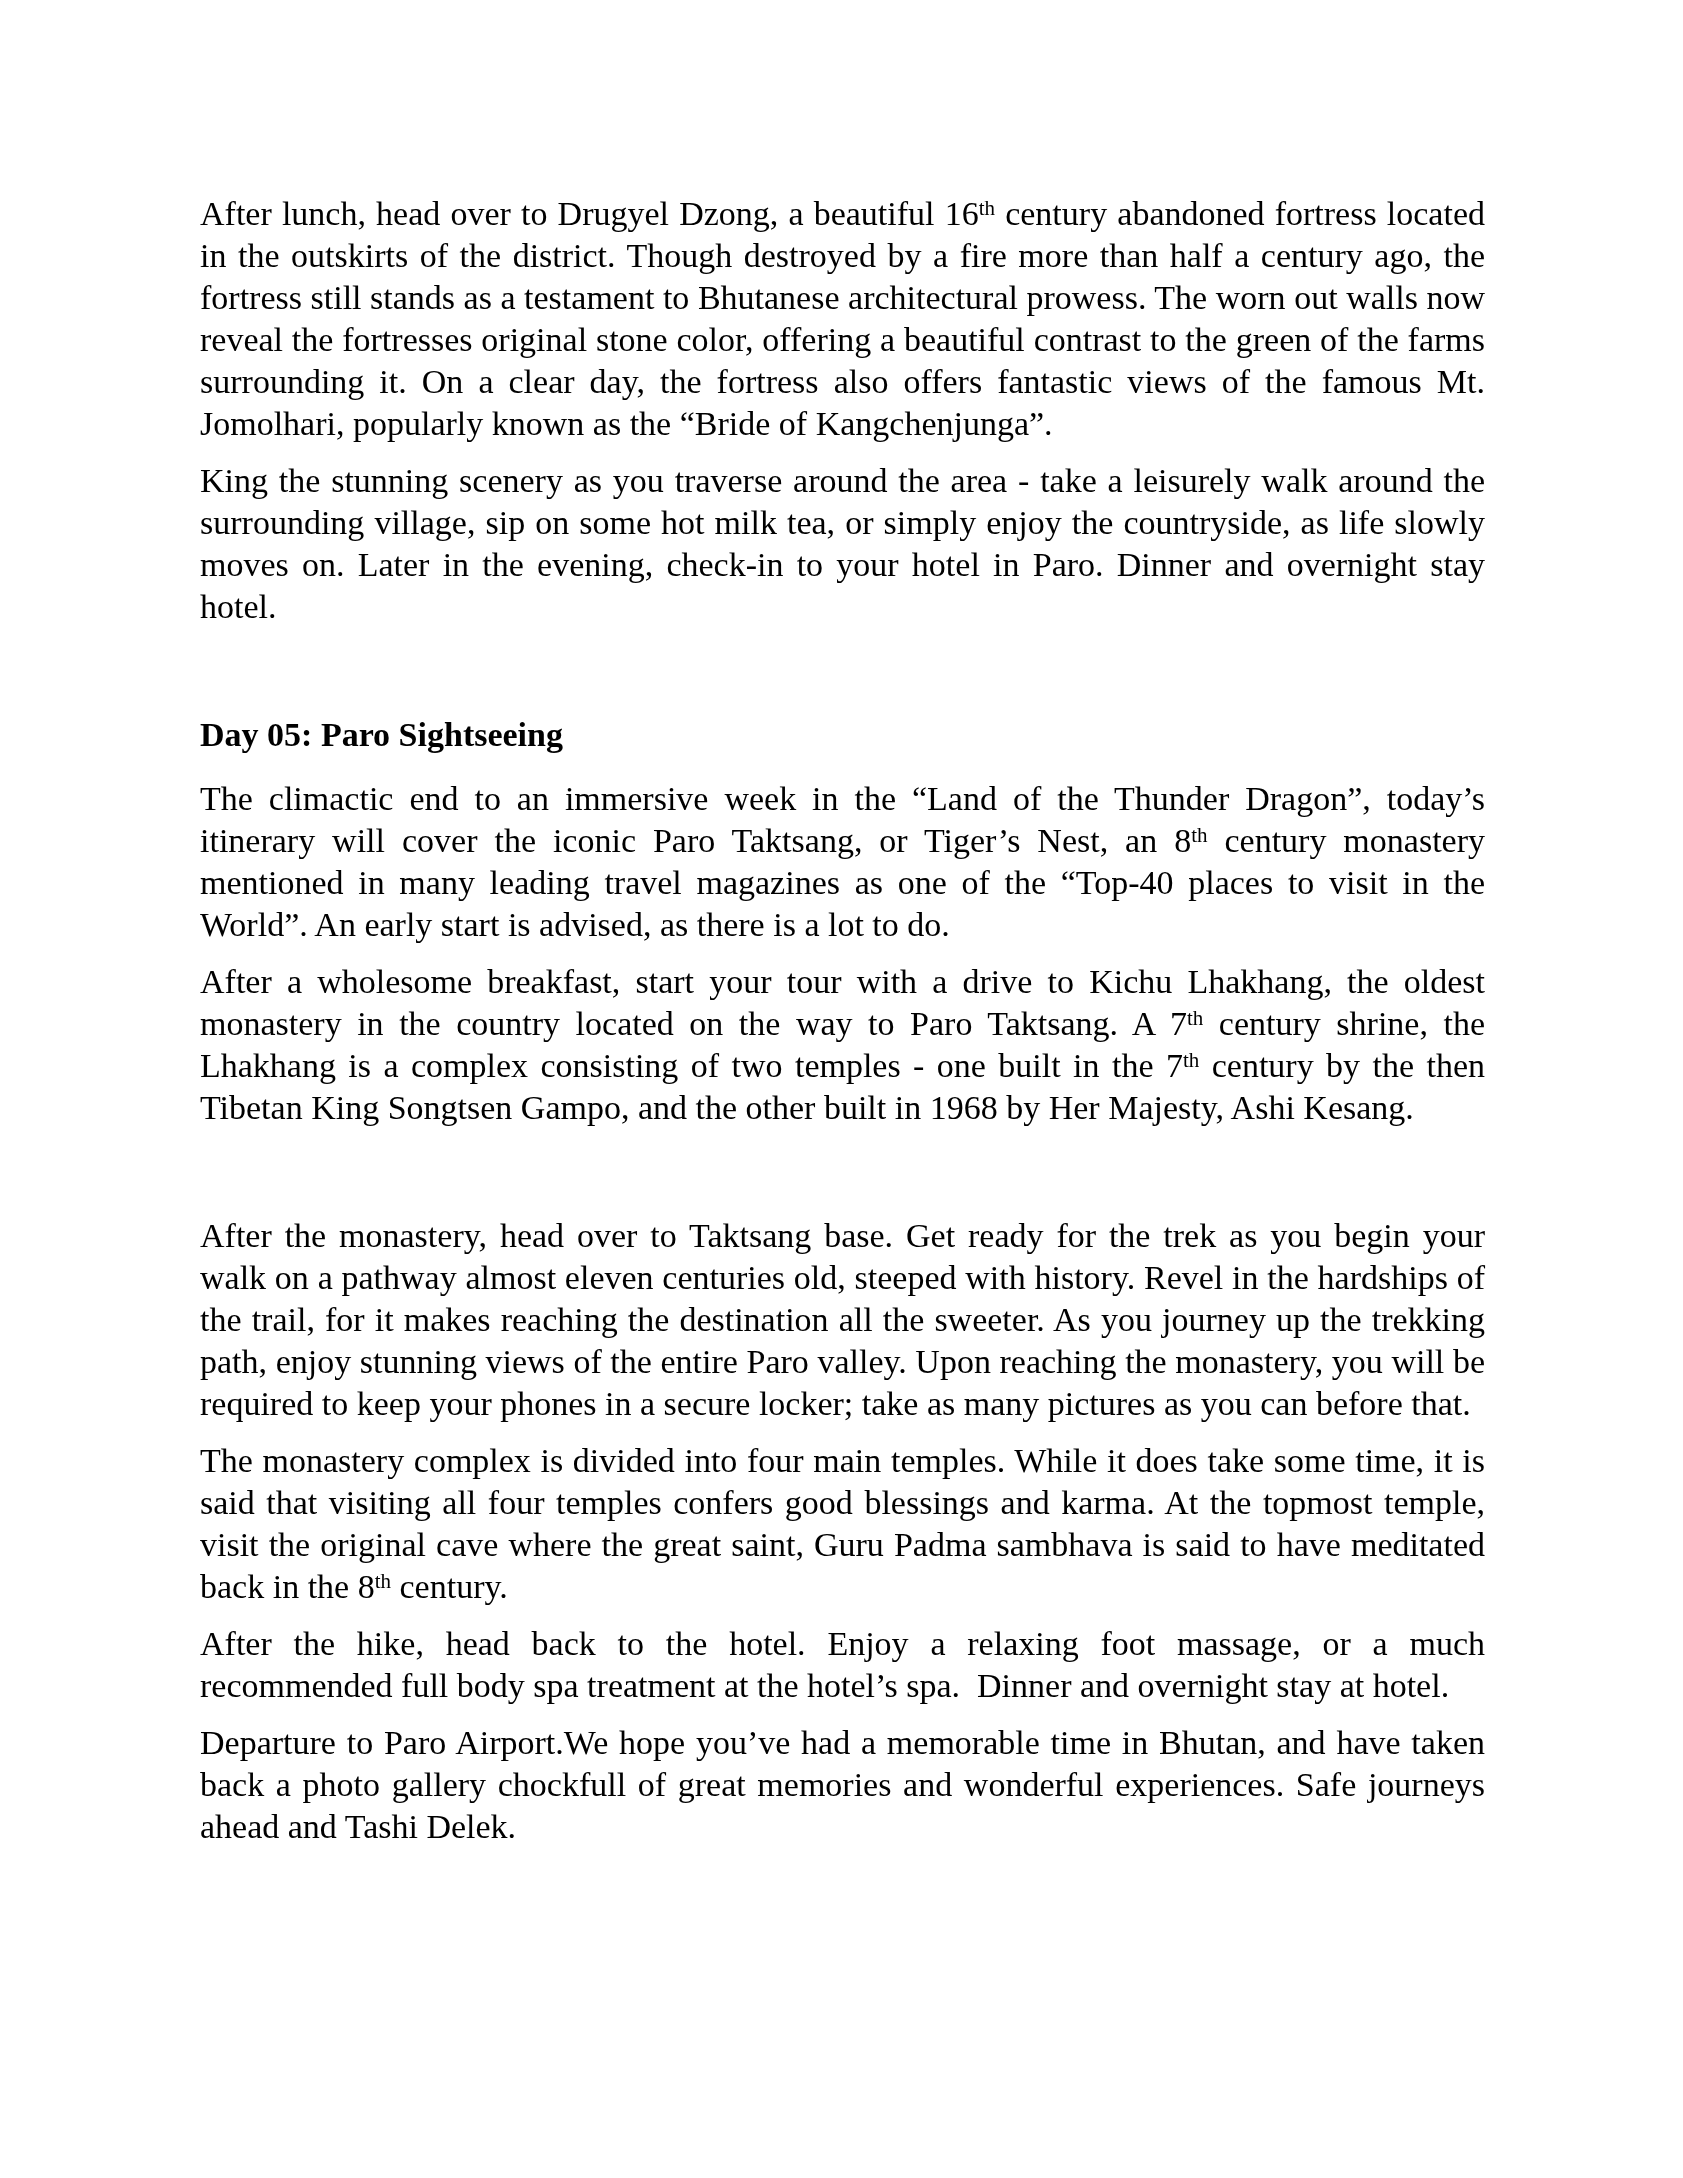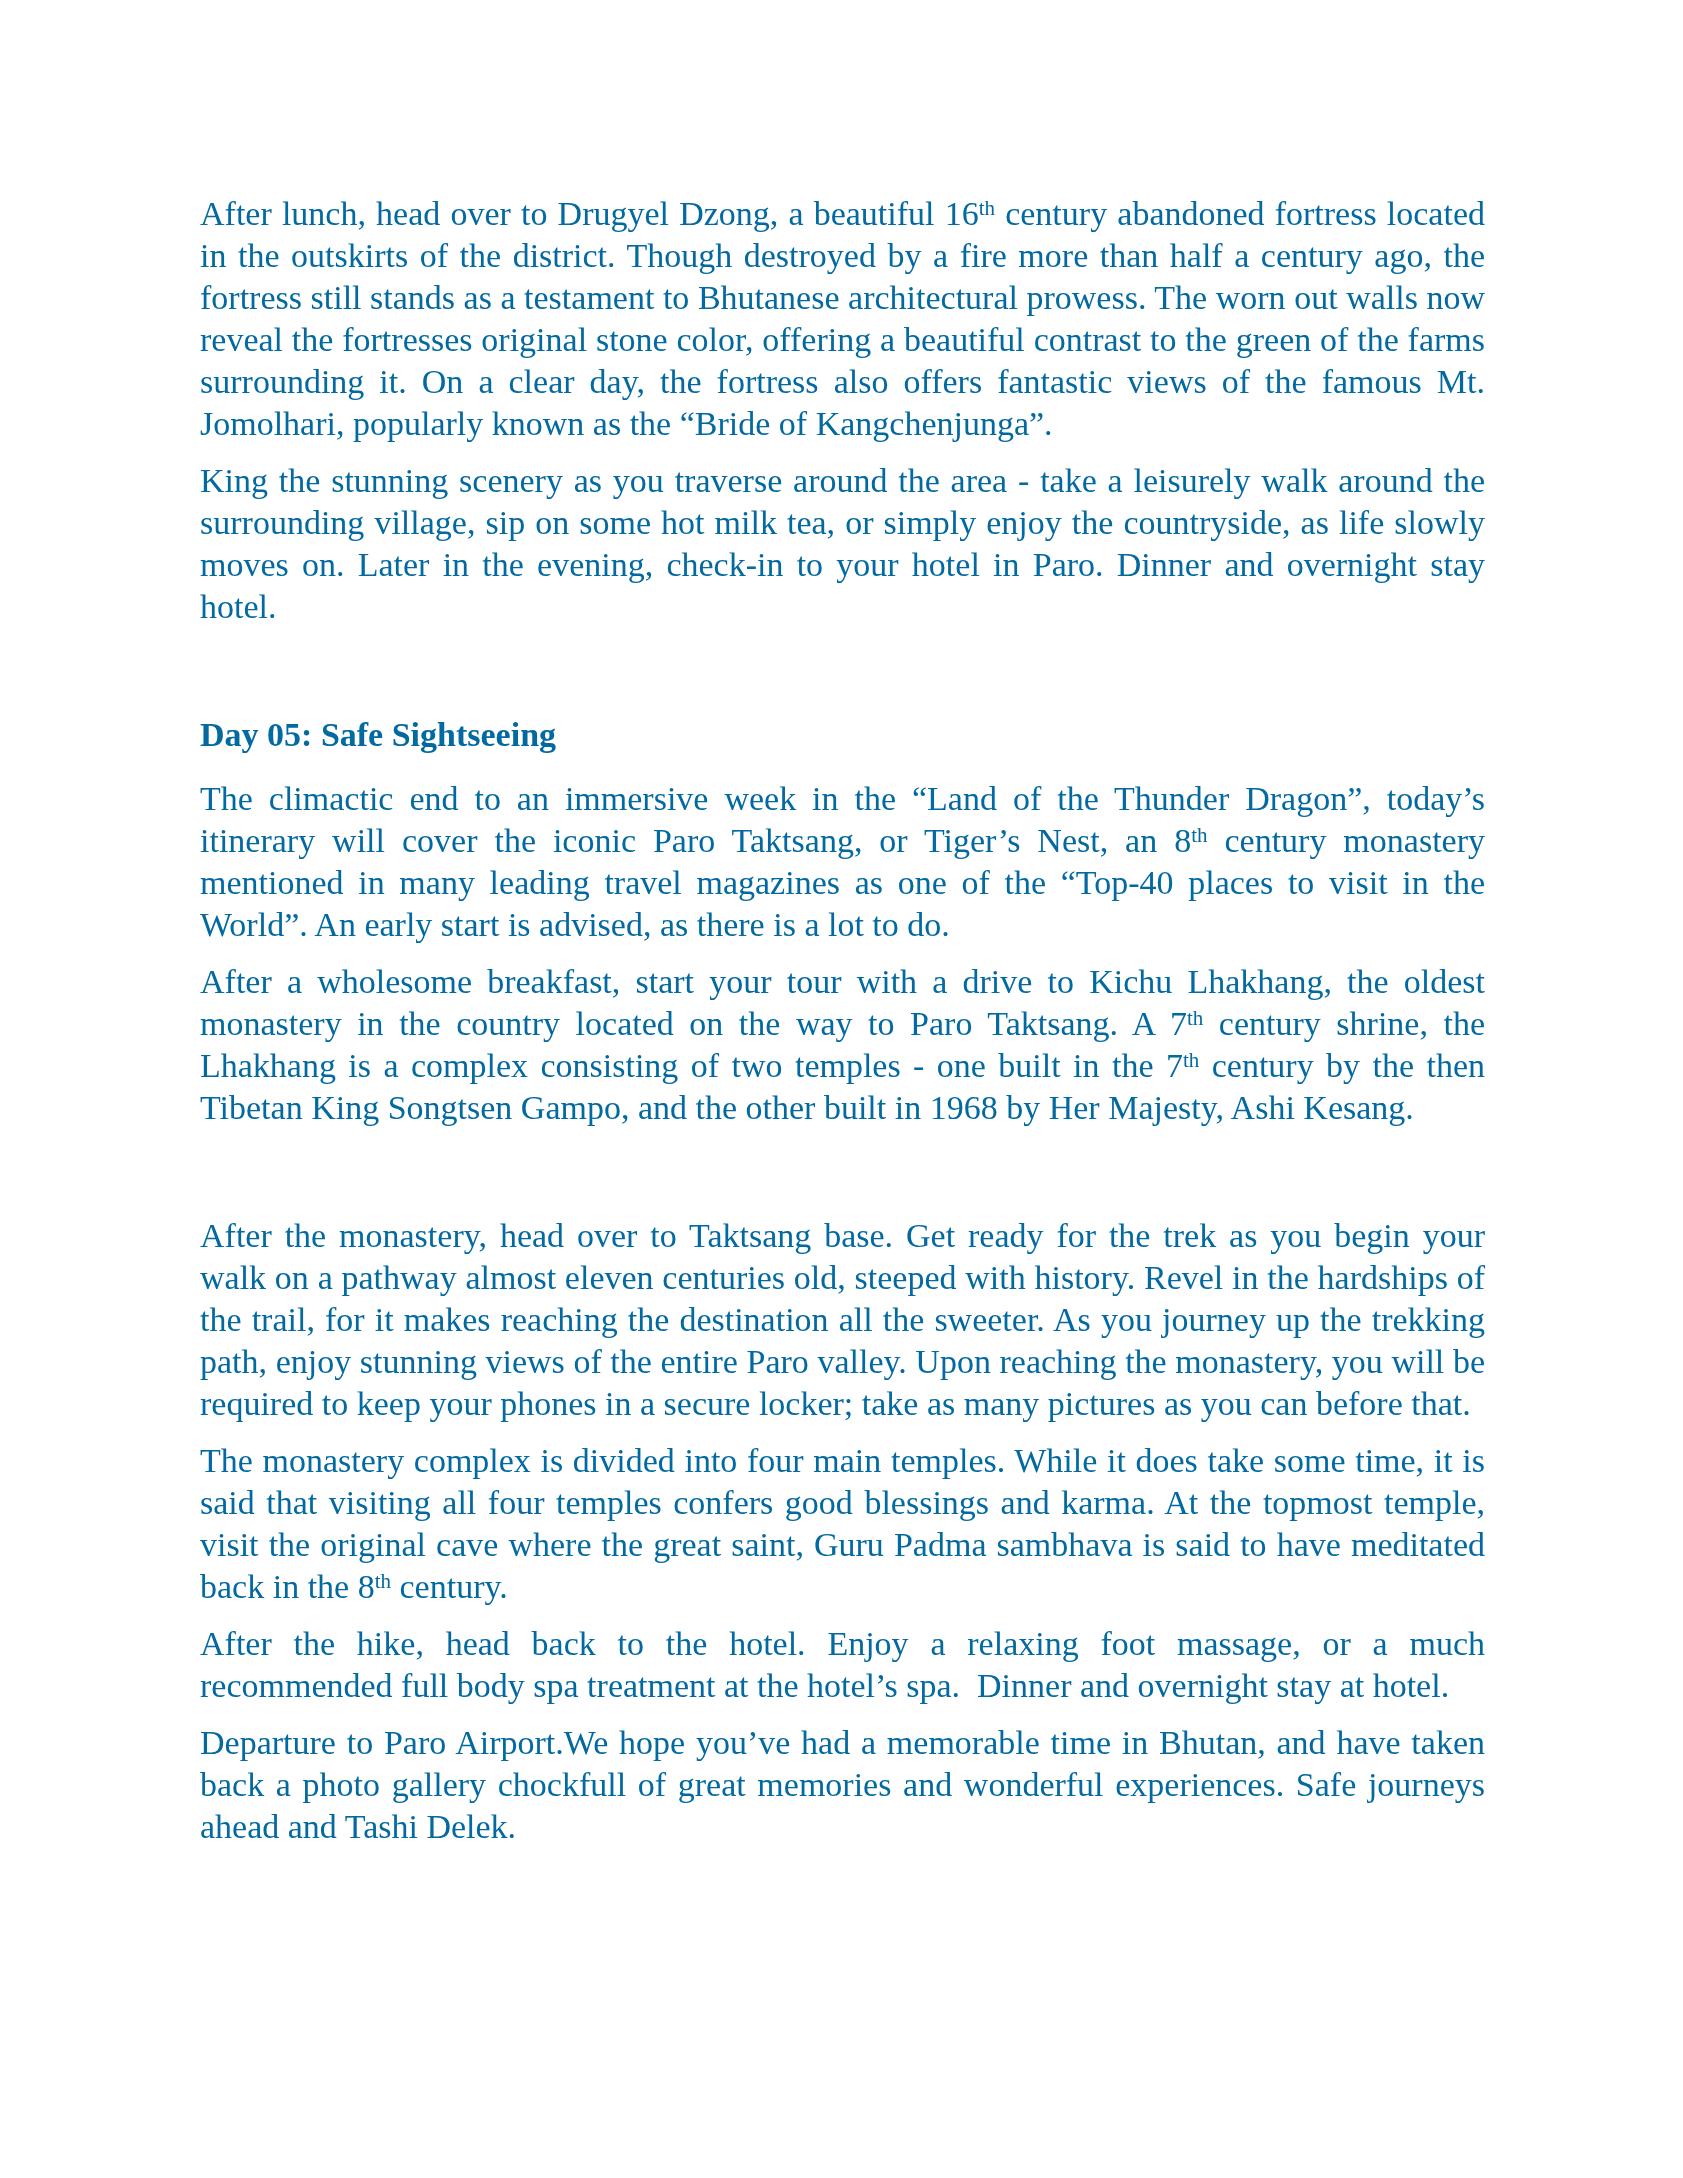--- a/index.html
+++ b/index.html
@@ -10,21 +10,21 @@
   .page {
     position: relative;
     box-sizing: border-box;
     width: 1683px;
     height: 2178px;
     background: #ffffff;
     padding: 193px 198px 16px 200px;
     font-family: "Liberation Serif", "DejaVu Serif", serif;
     font-size: 34px;
     line-height: 42px;
-    color: #0369a1;
+    color: #000000;
     overflow: hidden;
   }
   .para {
     margin: 0 0 15px 0;
     text-align: justify;
   }
   .heading {
     margin: 0 0 22px 0;
     font-size: 34px;
     line-height: 42px;
@@ -45,21 +45,21 @@
 </head>
 <body>
 
 <div class="page">
   <div>
 
     <p class="para">After lunch, head over to Drugyel Dzong, a beautiful 16<sup>th</sup> century abandoned fortress located in the outskirts of the district. Though destroyed by a fire more than half a century ago, the fortress still stands as a testament to Bhutanese architectural prowess. The worn out walls now reveal the fortresses original stone color, offering a beautiful contrast to the green of the farms surrounding it. On a clear day, the fortress also offers fantastic views of the famous Mt. Jomolhari, popularly known as the “Bride of Kangchenjunga”.</p>
 
     <p class="para">King the stunning scenery as you traverse around the area - take a leisurely walk around the surrounding village, sip on some hot milk tea, or simply enjoy the countryside, as life slowly moves on. Later in the evening, check-in to your hotel in Paro. Dinner and overnight stay hotel.</p>
 
-    <h2 class="heading gap-before">Day 05: Safe Sightseeing</h2>
+    <h2 class="heading gap-before">Day 05: Paro Sightseeing</h2>
 
     <p class="para">The climactic end to an immersive week in the “Land of the Thunder Dragon”, today’s itinerary will cover the iconic Paro Taktsang, or Tiger’s Nest, an 8<sup>th</sup> century monastery mentioned in many leading travel magazines as one of the “Top-40 places to visit in the World”. An early start is advised, as there is a lot to do.</p>
 
     <p class="para">After a wholesome breakfast, start your tour with a drive to Kichu Lhakhang, the oldest monastery in the country located on the way to Paro Taktsang. A 7<sup>th</sup> century shrine, the Lhakhang is a complex consisting of two temples - one built in the 7<sup>th</sup> century by the then Tibetan King Songtsen Gampo, and the other built in 1968 by Her Majesty, Ashi Kesang.</p>
 
     <p class="para gap-before">After the monastery, head over to Taktsang base. Get ready for the trek as you begin your walk on a pathway almost eleven centuries old, steeped with history. Revel in the hardships of the trail, for it makes reaching the destination all the sweeter. As you journey up the trekking path, enjoy stunning views of the entire Paro valley. Upon reaching the monastery, you will be required to keep your phones in a secure locker; take as many pictures as you can before that.</p>
 
     <p class="para">The monastery complex is divided into four main temples. While it does take some time, it is said that visiting all four temples confers good blessings and karma. At the topmost temple, visit the original cave where the great saint, Guru Padma sambhava is said to have meditated back in the 8<sup>th</sup> century.</p>
 
     <p class="para">After the hike, head back to the hotel. Enjoy a relaxing foot massage, or a much recommended full body spa treatment at the hotel’s spa.&nbsp; Dinner and overnight stay at hotel.</p>

